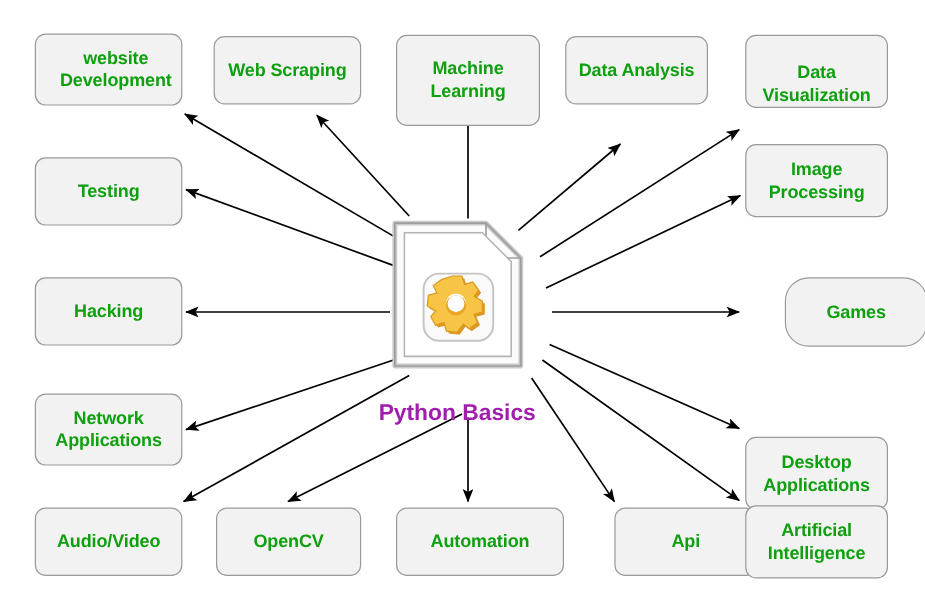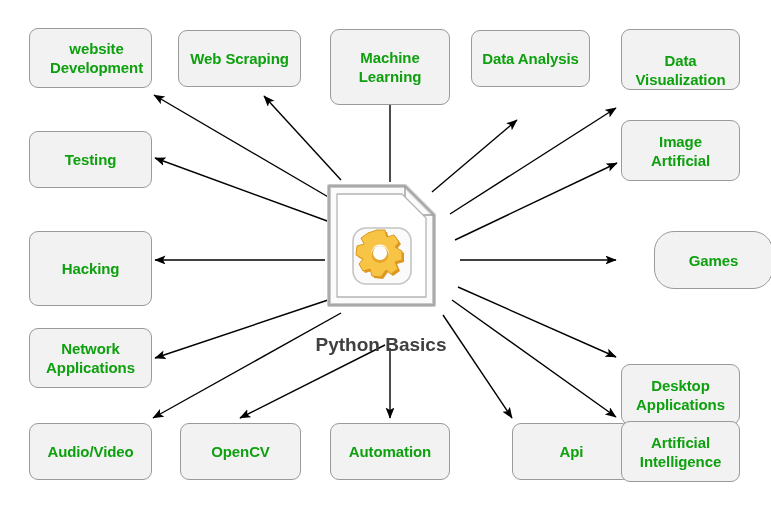--- a/index.html
+++ b/index.html
@@ -54,21 +54,21 @@
     top: 183px;
     width: 116px;
     height: 125px;
   }
   #center-title {
     position: absolute;
     left: 296px;
     top: 334px;
     width: 170px;
     text-align: center;
-    color: #404040;
+    color: #a21caf;
     font-weight: bold;
     font-size: 19px;
     font-family: "Liberation Sans", sans-serif;
     white-space: nowrap;
   }
 </style>
 </head>
 <body>
 
 <div id="diagram-root">
@@ -152,43 +152,43 @@
       </div>
       <div class="node-box" style="left: 621px; top: 29px; width: 119px; height: 61px; align-items: flex-end;">
         <span class="node-label">Data
 Visualization</span>
       </div>
       <div class="node-box" style="left: 29px; top: 131px; width: 123px; height: 57px;">
         <span class="node-label">Testing</span>
       </div>
       <div class="node-box" style="left: 621px; top: 120px; width: 119px; height: 61px;">
         <span class="node-label">Image
-Artificial</span>
+Processing</span>
       </div>
-      <div class="node-box" style="left: 29px; top: 231px; width: 123px; height: 75px;">
+      <div class="node-box" style="left: 29px; top: 231px; width: 123px; height: 57px;">
         <span class="node-label">Hacking</span>
       </div>
       <div class="node-box" style="left: 654px; top: 231px; width: 119px; height: 58px; border-radius: 20px;">
         <span class="node-label">Games</span>
       </div>
       <div class="node-box" style="left: 29px; top: 328px; width: 123px; height: 60px;">
         <span class="node-label">Network
 Applications</span>
       </div>
       <div class="node-box" style="left: 621px; top: 324px; width: 119px; height: 61px; margin-top: 40px;">
         <span class="node-label">Desktop
 Applications</span>
       </div>
       <div class="node-box" style="left: 29px; top: 423px; width: 123px; height: 57px;">
         <span class="node-label">Audio/Video</span>
       </div>
       <div class="node-box" style="left: 180px; top: 423px; width: 121px; height: 57px;">
         <span class="node-label">OpenCV</span>
       </div>
-      <div class="node-box" style="left: 330px; top: 423px; width: 120px; height: 57px;">
+      <div class="node-box" style="left: 330px; top: 423px; width: 140px; height: 57px;">
         <span class="node-label">Automation</span>
       </div>
       <div class="node-box" style="left: 471px; top: 423px; width: 119px; height: 57px; margin-left: 41px;">
         <span class="node-label">Api</span>
       </div>
       <div class="node-box" style="left: 621px; top: 421px; width: 119px; height: 61px;">
         <span class="node-label">Artificial
 Intelligence</span>
       </div>
     </div>

